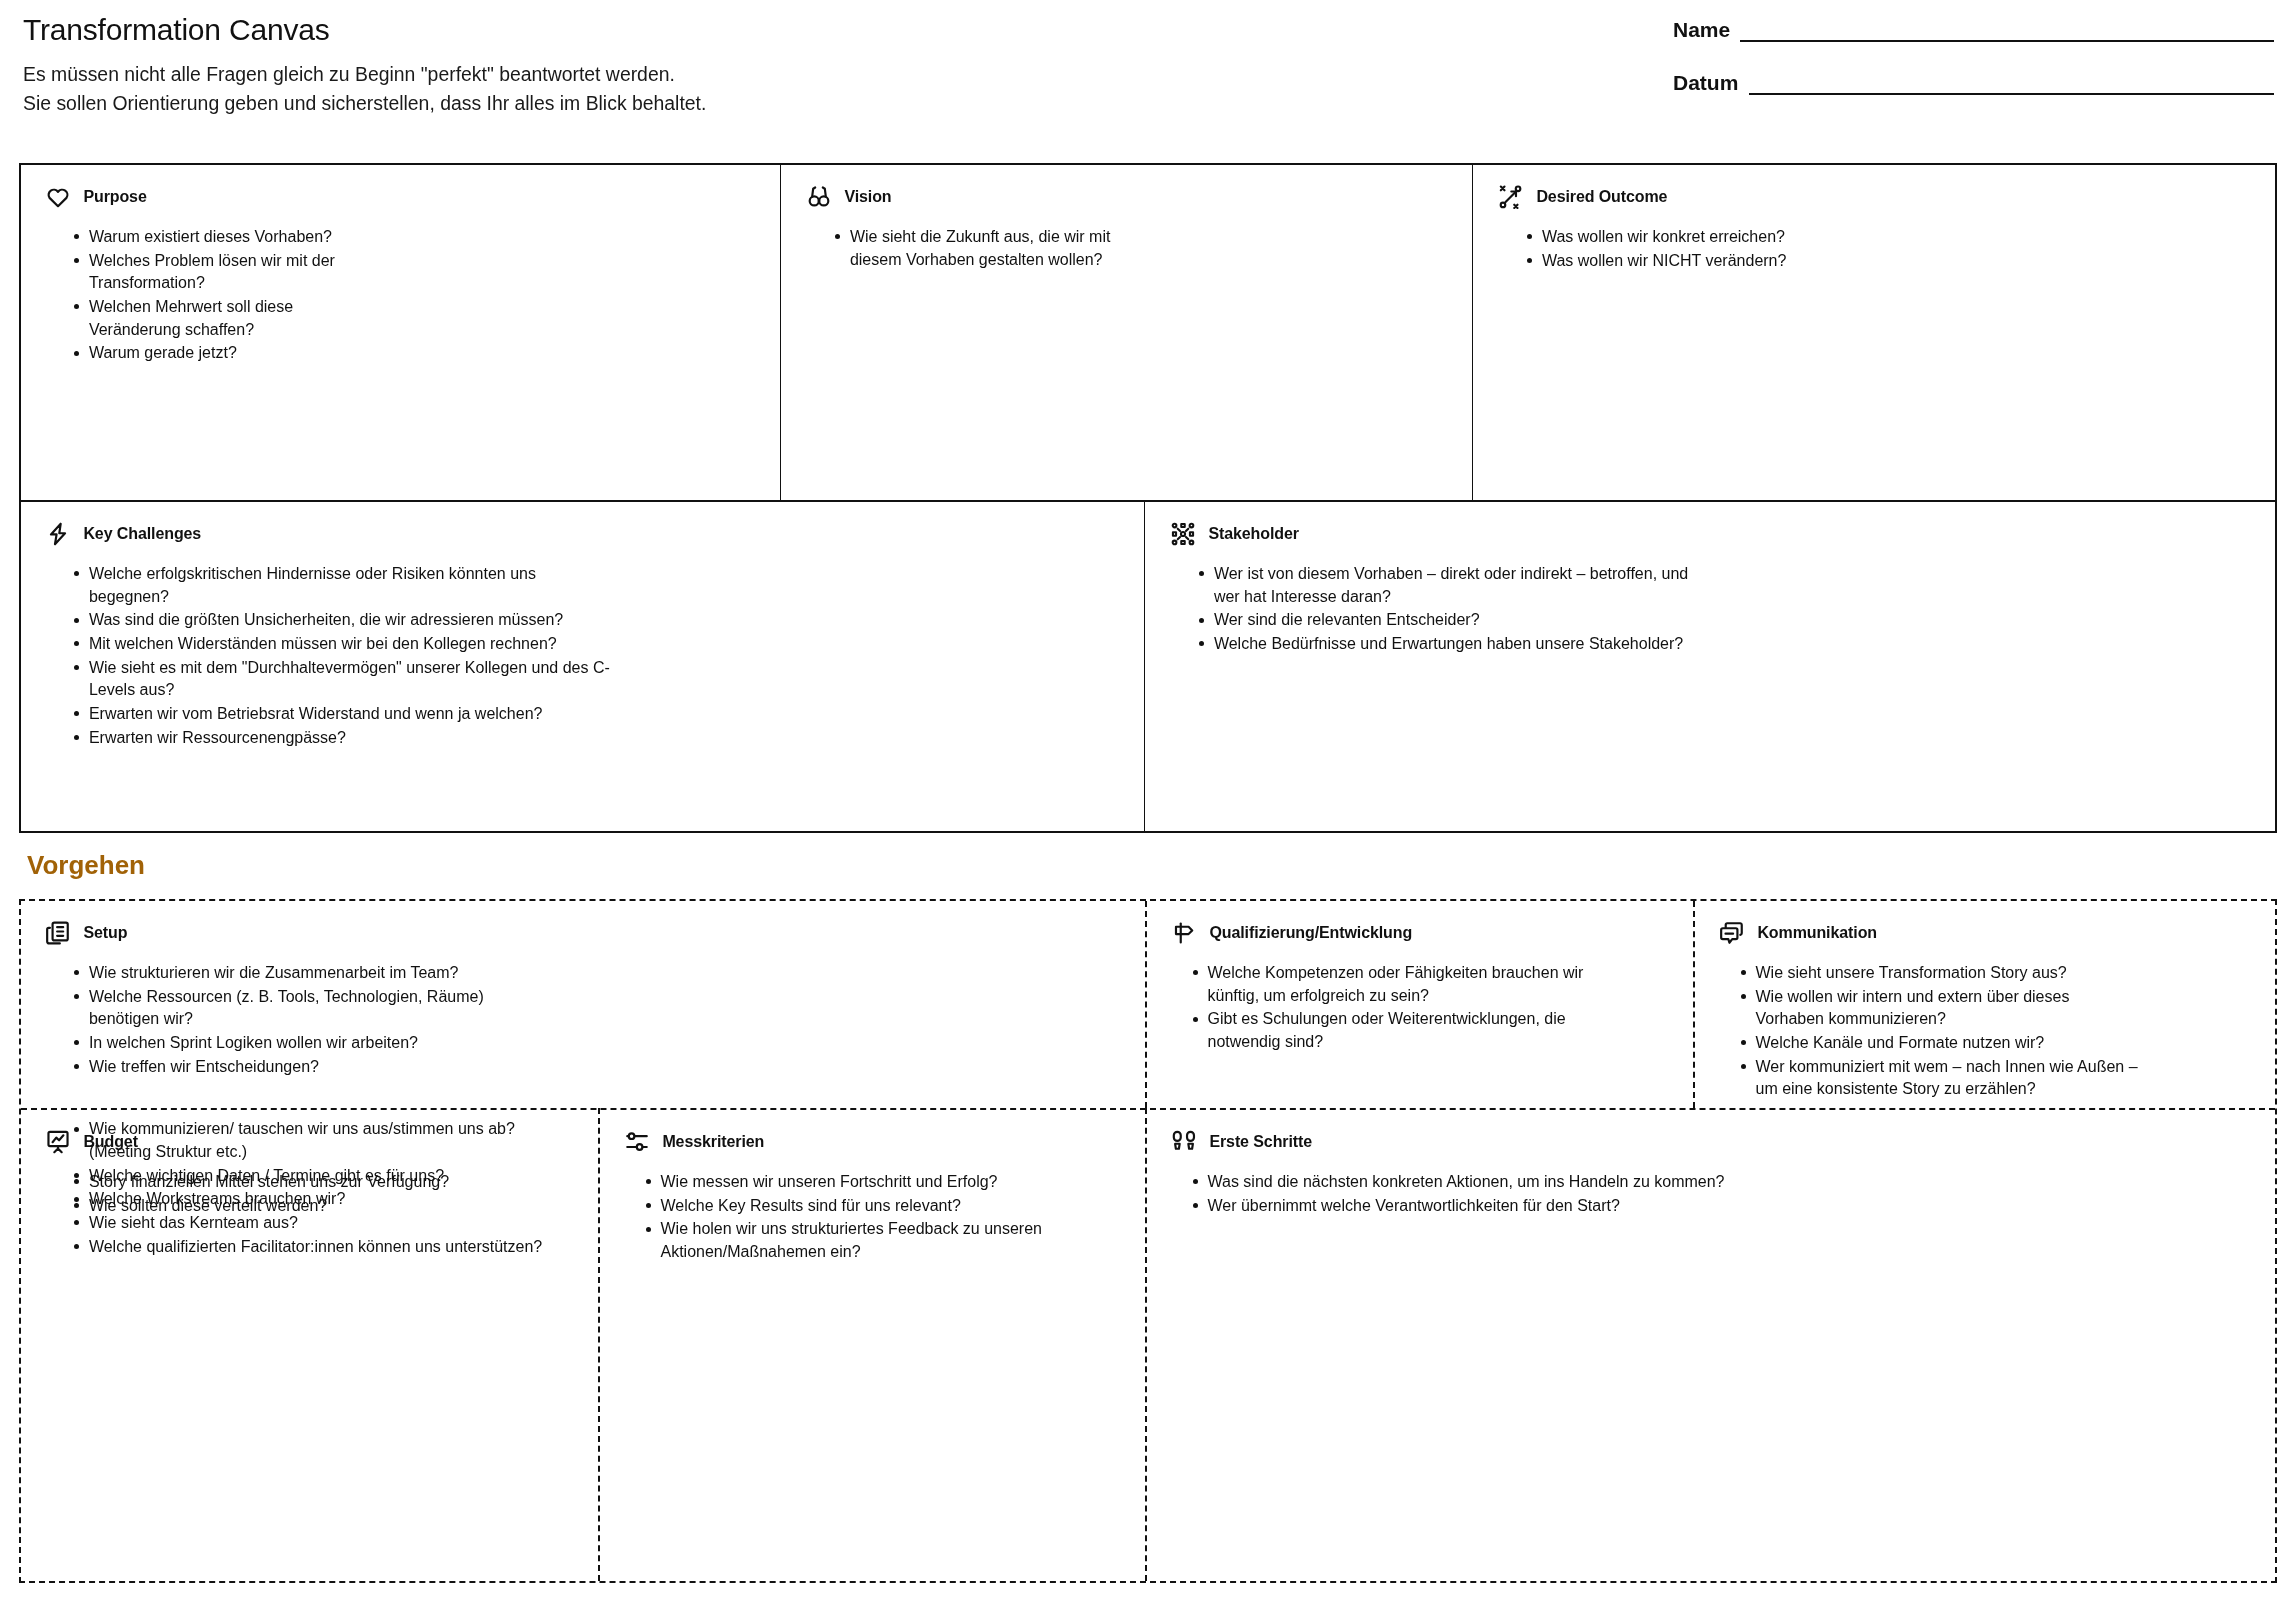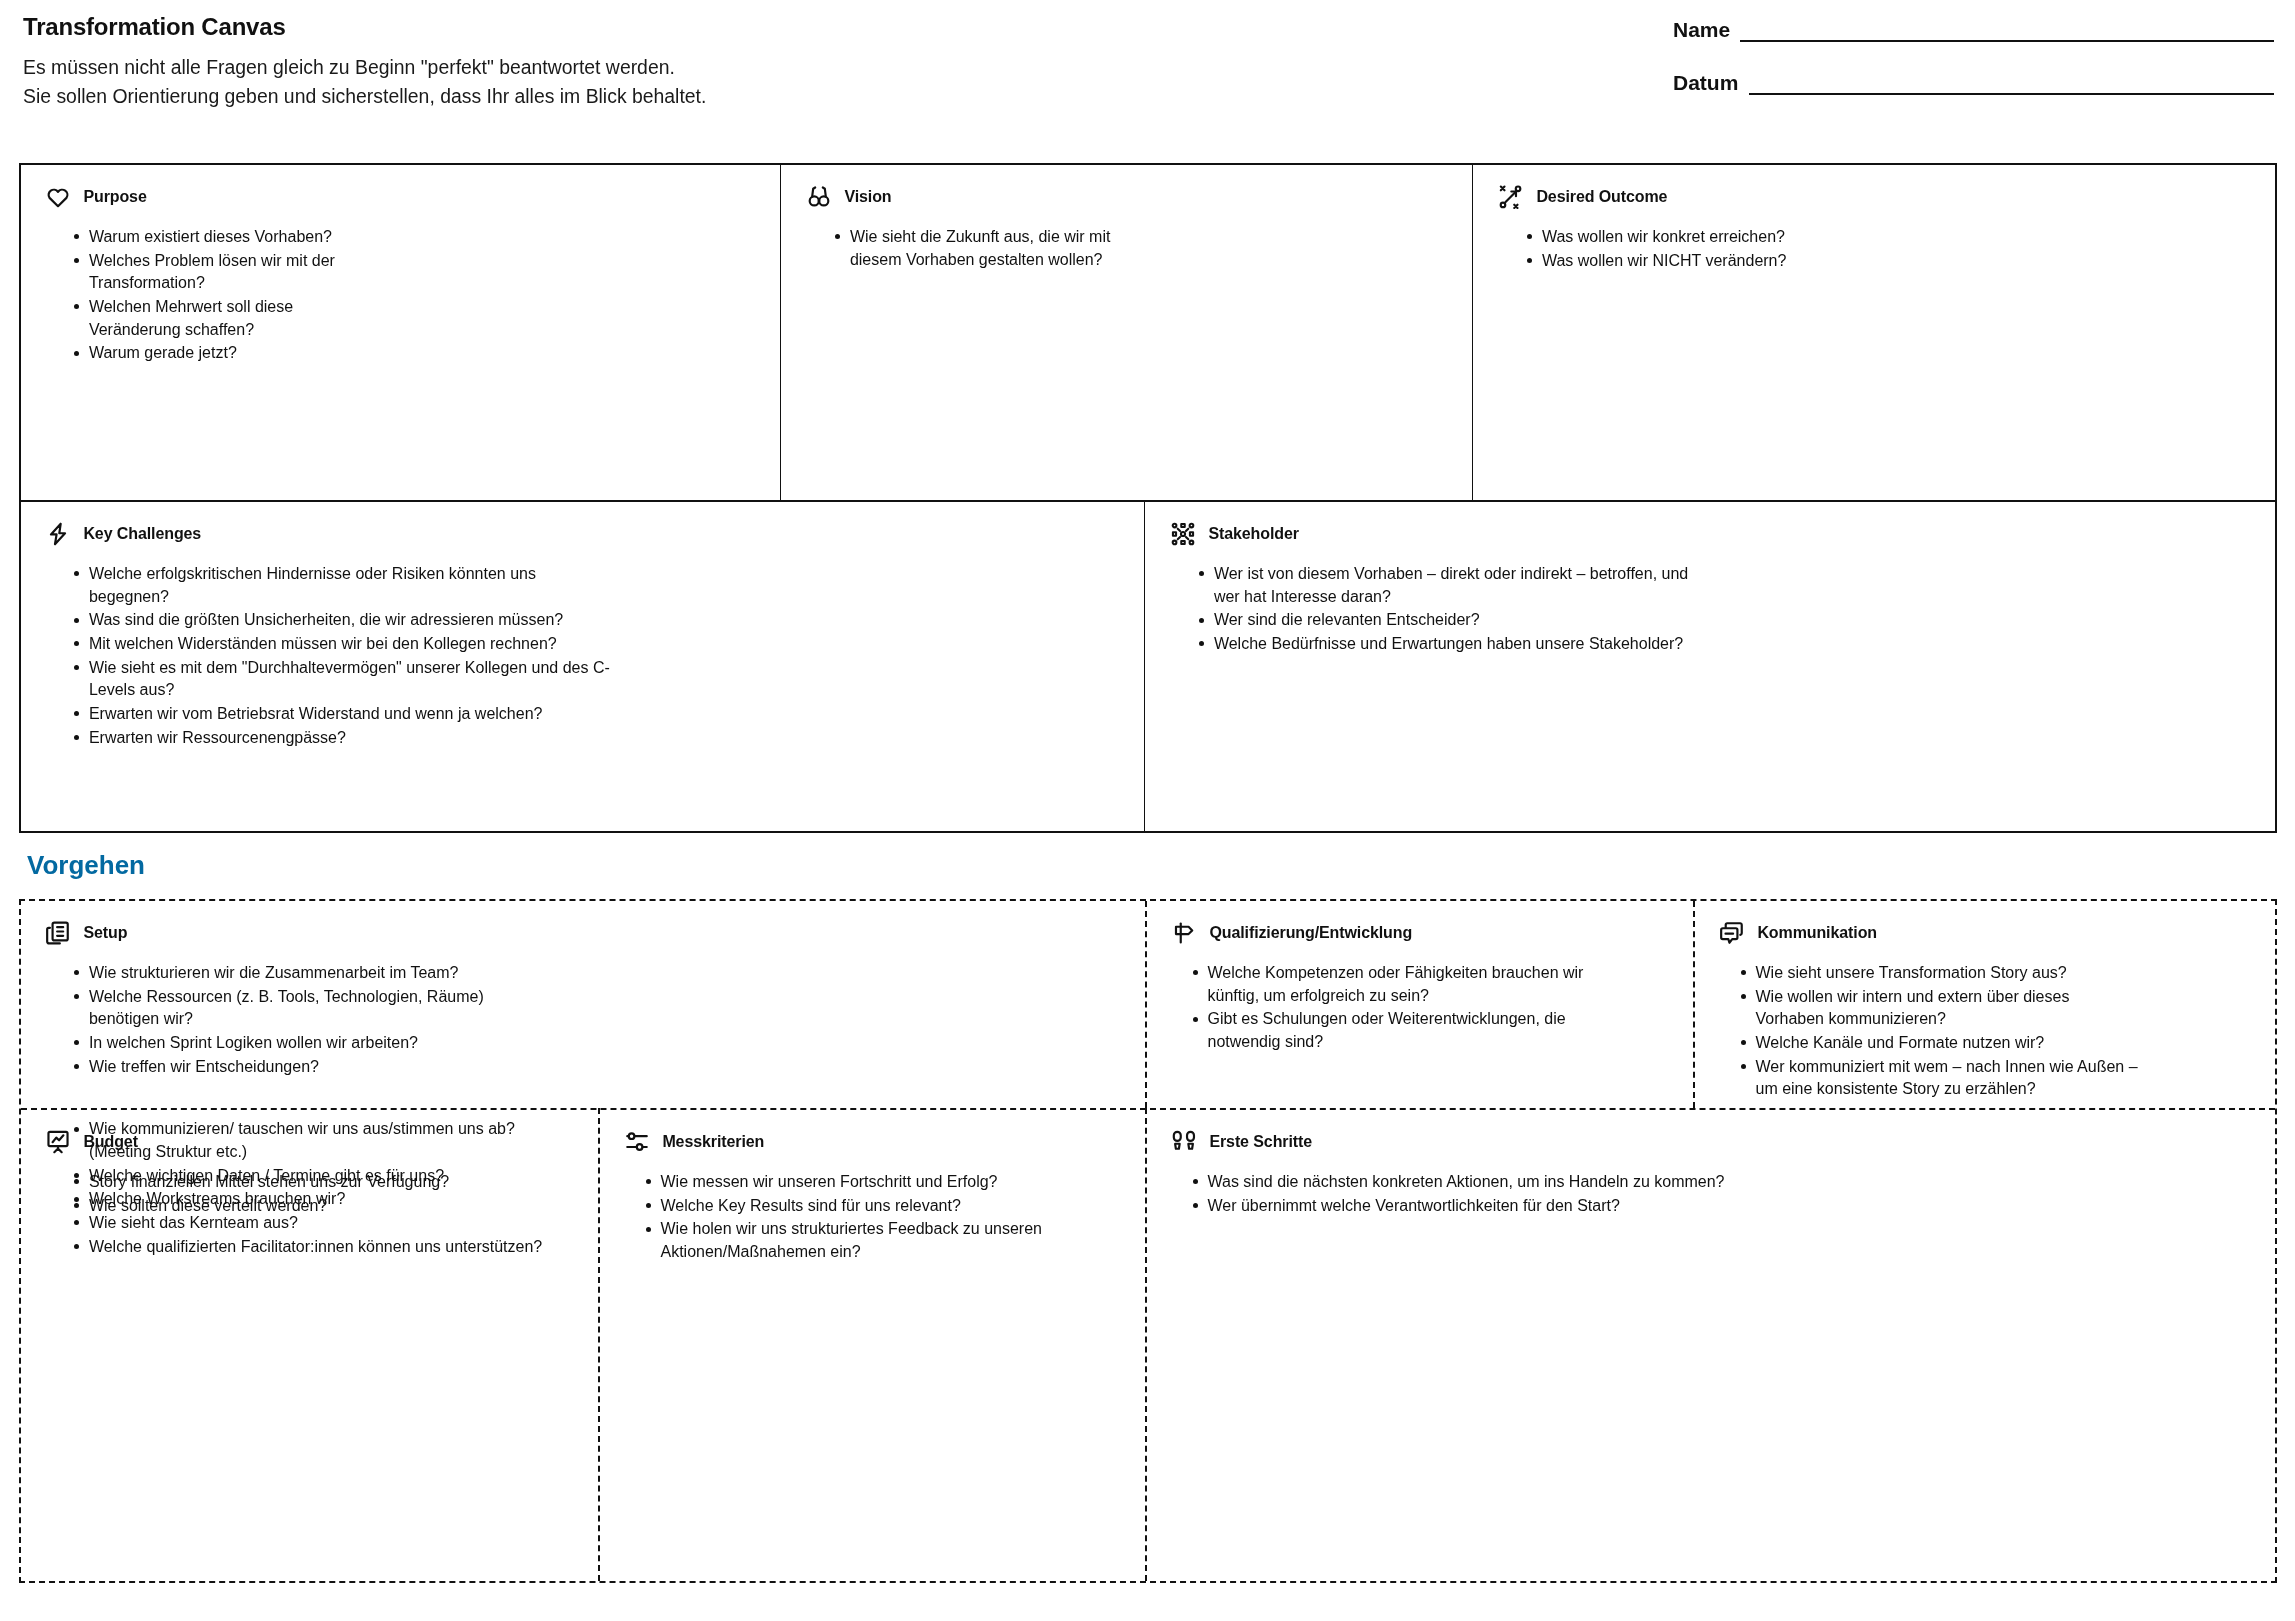--- a/index.html
+++ b/index.html
@@ -8,21 +8,21 @@
     background: #ffffff;
     font-family: "Liberation Sans", sans-serif;
     color: #111111;
     overflow: hidden;
   }
   .page { position: relative; width: 2295px; height: 1621px; padding: 0; }
 
   
   .header { position: absolute; left: 23px; top: 14px; width: 2251px; height: 134px; }
   .title {
-    font-size: 24px; font-weight: 700; letter-spacing: -0.2px;
+    font-size: 30px; font-weight: 400; letter-spacing: -0.2px;
     line-height: 1.05; color: #111;
   }
   .subtitle { margin-top: 14px; font-size: 19.4px; line-height: 1.5; color: #1a1a1a; font-weight: 400; }
   .subtitle div { white-space: nowrap; }
 
   .meta { position: absolute; right: 0; top: 3.7px; width: 601px; }
   .meta-row { display: flex; align-items: flex-end; gap: 10.2px; margin-bottom: 29px; }
   .meta-label { font-size: 21px; font-weight: 700; white-space: nowrap; color:#111; }
   .meta-line { flex: 1 1 auto; border-bottom: 2.3px solid #111; height: 4.6px; }
 
@@ -43,21 +43,21 @@
     content: ""; position: absolute; left: 3.7px; top: 8.3px;
     width: 5.1px; height: 5.1px; border-radius: 50%; background: #111;
   }
 
   
   .grid-solid { position: absolute; left: 19.4px; top: 163px; width: 2258px; height: 670px; border: 2.3px solid #111; }
   .vline { position: absolute; top: 0; bottom: 0; width: 0; border-left: 1.8px solid #111; }
   .hline { position: absolute; left: 0; right: 0; height: 0; border-top: 2.3px solid #111; }
 
   
-  .vorgehen-title { position: absolute; left: 27px; top: 850px; font-size: 26px; font-weight: 700; color: #0369a1; }
+  .vorgehen-title { position: absolute; left: 27px; top: 850px; font-size: 26px; font-weight: 700; color: #a16207; }
   .grid-dash { position: absolute; left: 19.4px; top: 899px; width: 2258px; height: 684px;
     border: 2.3px dashed #111; }
   .dvline { position: absolute; top: 0; bottom: 0; width: 0; border-left: 2.3px dashed #111; }
   .dhline { position: absolute; left: 0; right: 0; height: 0; border-top: 2.3px dashed #111; }
 </style>
 </head>
 <body>
 
 <div class="page">
 

